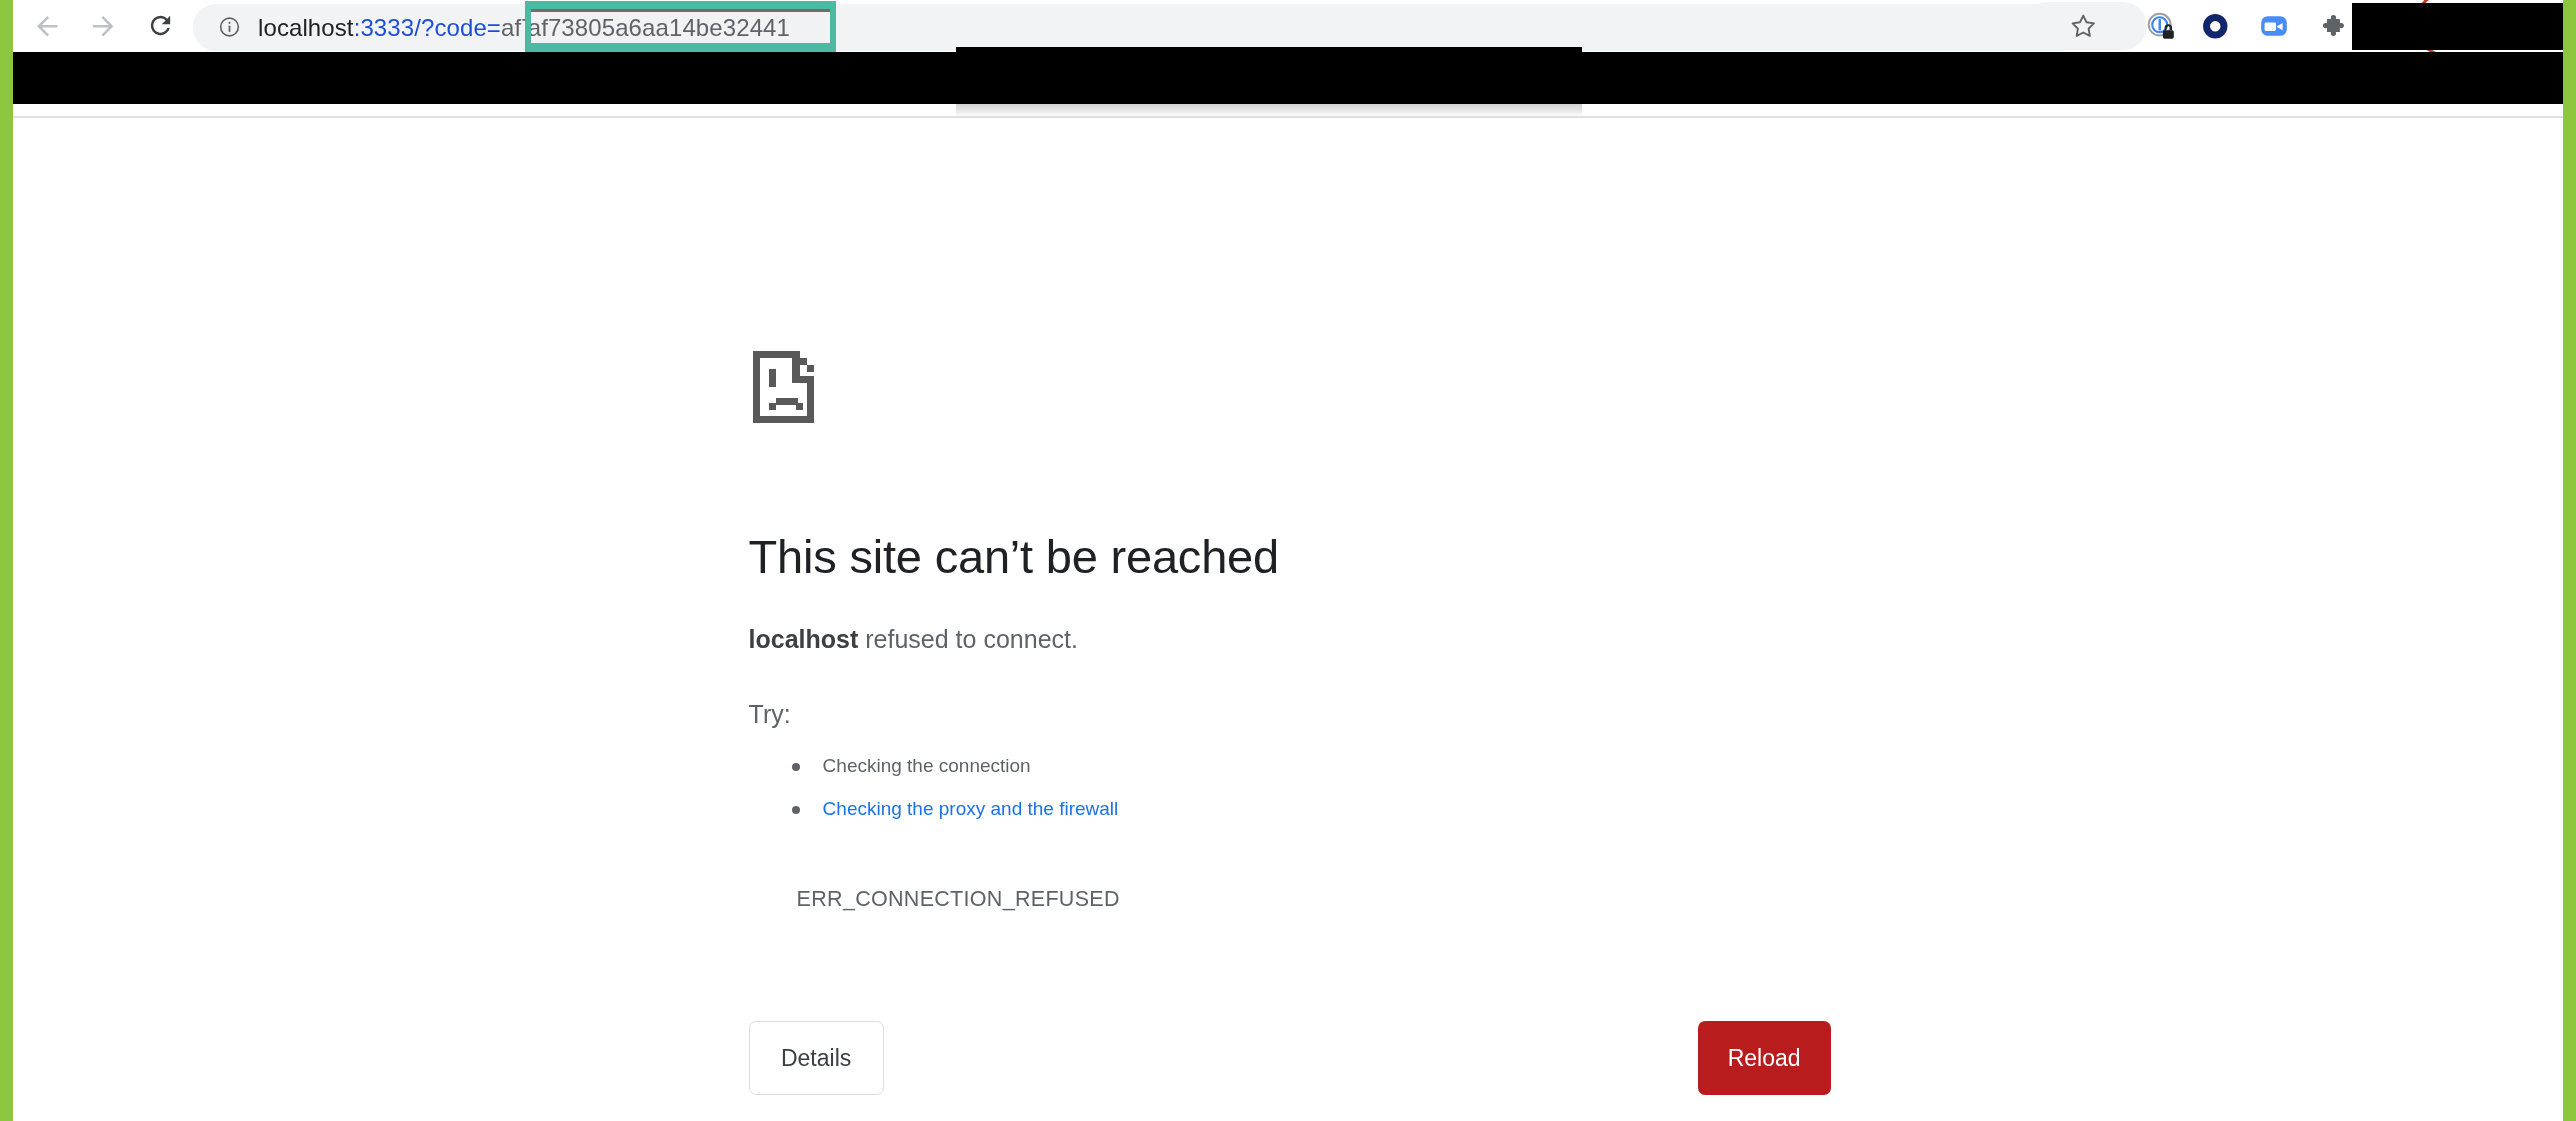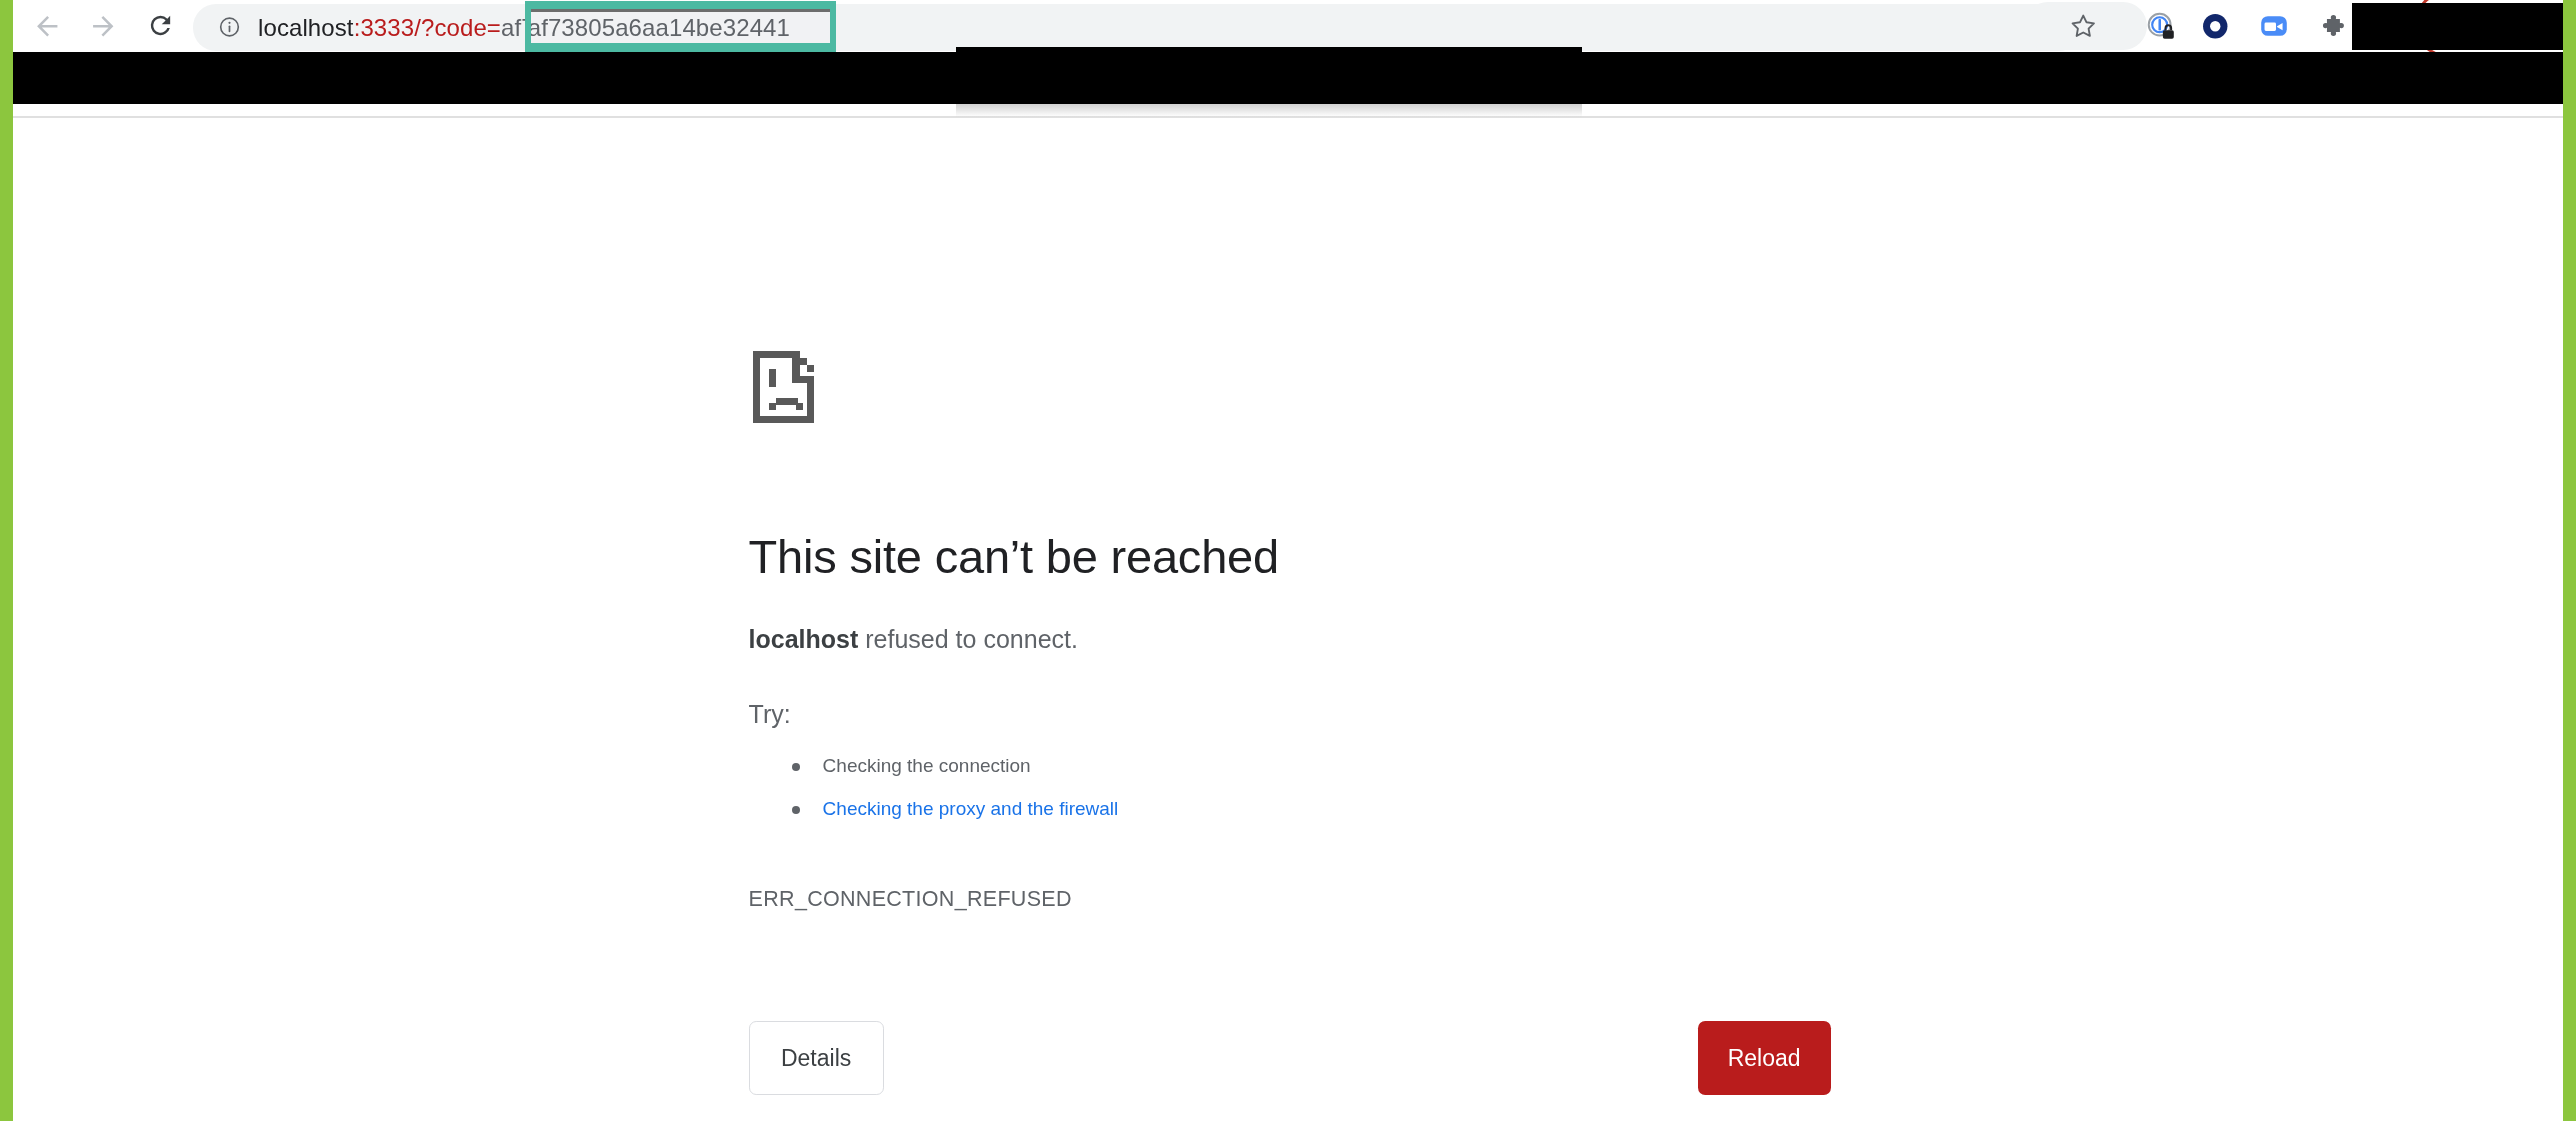--- a/index.html
+++ b/index.html
@@ -82,21 +82,21 @@
     left: 65px;
     top: 50%;
     transform: translateY(-50%);
     font-size: 24px;
     line-height: 27px;
     color: #202124;
     white-space: nowrap;
     letter-spacing: 0.1px;
   }
   .url-host   { color: #202124; }
-  .url-rest   { color: #b91c1c; }
+  .url-rest   { color: #1d4ed8; }
   .url-code   { color: #5f6368; }
 
   
   .code-annot {
     position: absolute;
     left: 525px;
     top: 0.9px;
     width: 311px;
     height: 51px;
     background: #4cb9a2;
@@ -279,20 +279,21 @@
     text-decoration: none;
     text-align: right;
   }
 
   .err-code {
     font-size: 21.5px;
     line-height: 27px;
     color: #5f6368;
     letter-spacing: 0.3px;
     margin-bottom: 108px;
+    margin-left: 48px;
   }
 
   .btn-row {
     position: relative;
     width: 1082px;
     height: 63px;
   }
   .btn {
     position: absolute;
     top: 0;

